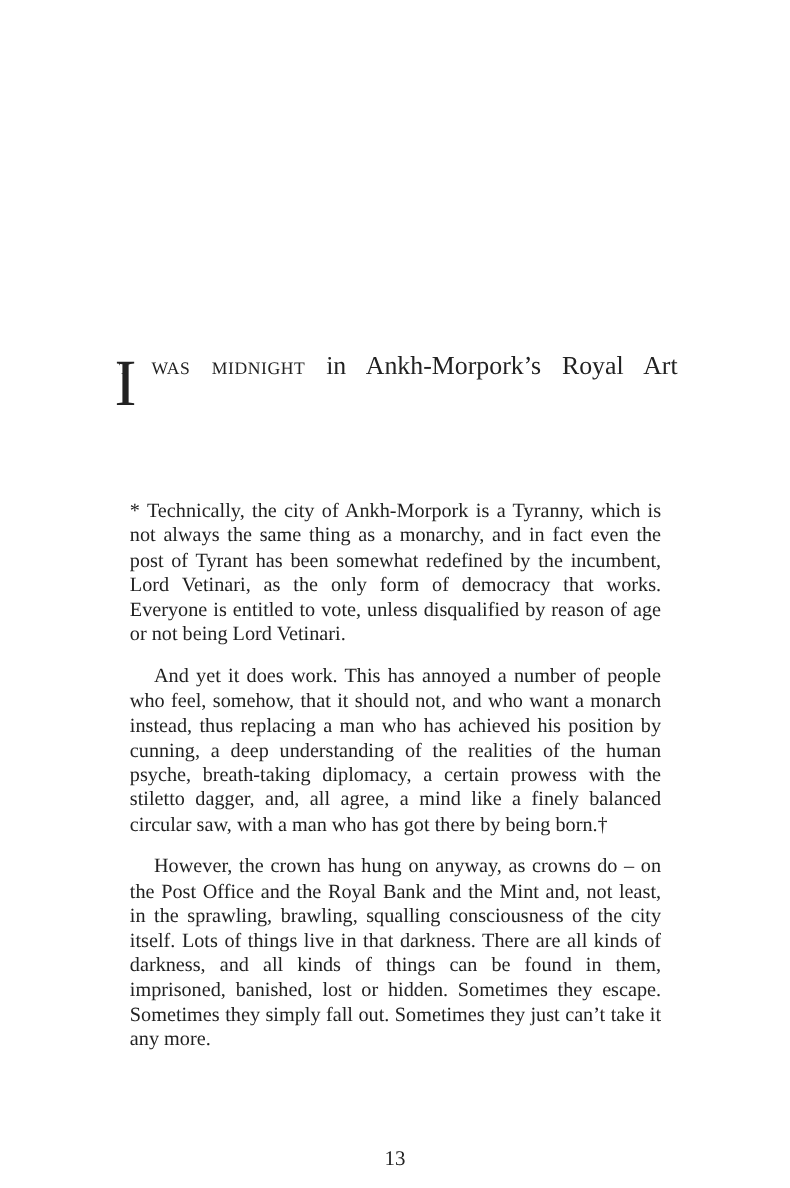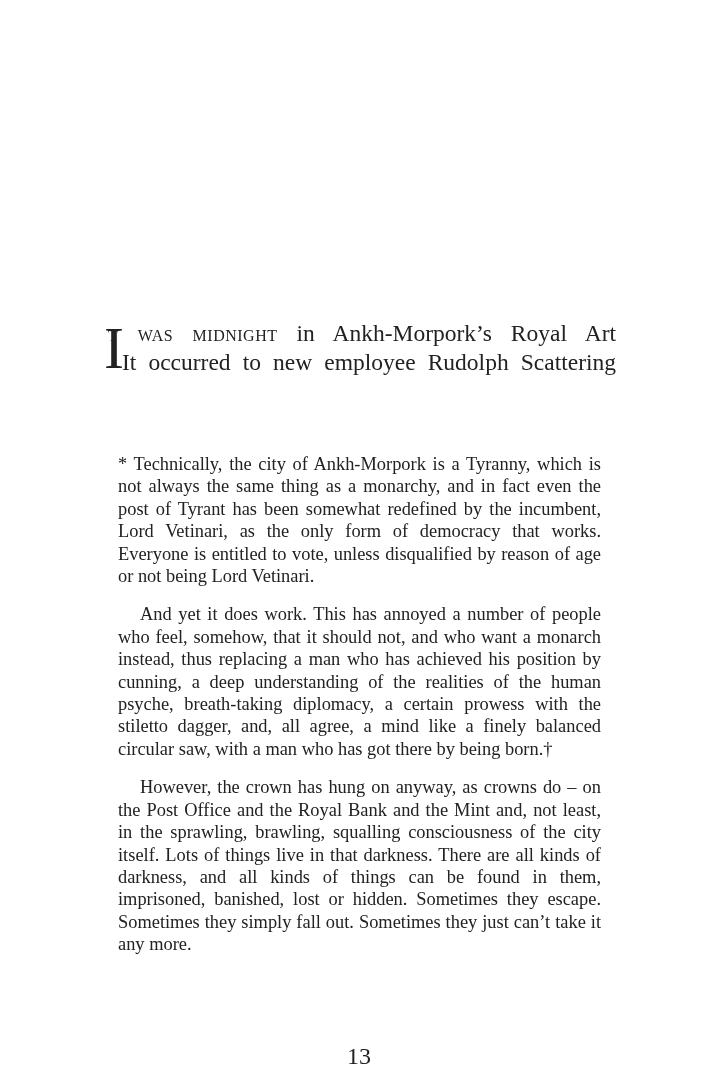--- a/index.html
+++ b/index.html
@@ -17,31 +17,30 @@
   .smallcaps { font-variant: small-caps; letter-spacing: 0.5px; font-size: 23.5px; }
   .lower { text-transform: lowercase; }
 
   .footnotes { position: absolute; left: 102px; top: 437px; width: 515px;
                font-size: 18.4px; line-height: 22.4px; }
   .fn-para { margin: 16px; text-align: justify; hyphens: manual; }
   .fn-para.indent { text-indent: 22px; }
   .fn-gap { height: 22.6px; }
 
   .folio { position: absolute; left: 0; width: 718px; top: 1043px;
-           text-align: center; font-size: 24px; }
+           text-align: center; font-size: 19px; }
 </style>
 </head>
 <body>
 
 <div class="page">
 
   <div class="opening">
     <span class="dropcap">I</span>
     <span class="line line1"><span class="smallcaps"><span class="lower">T WAS MIDNIGHT</span></span> <span>in Ankh-Morpork’s Royal Art</span></span>
-    <span class="line line3">It occurred to new employee Rudolph Scattering</span>
   </div>
 
   <div class="footnotes">
     <p class="fn-para">* Technically, the city of Ankh-Morpork is a Tyranny, which is not always the same thing as a monarchy, and in fact even the post of Tyrant has been somewhat redefined by the incumbent, Lord Vetinari, as the only form of democracy that works. Everyone is entitled to vote, unless disqualified by reason of age or not being Lord Vetinari.</p>
     <p class="fn-para indent">And yet it does work. This has annoyed a number of people who feel, somehow, that it should not, and who want a monarch instead, thus replacing a man who has achieved his position by cunning, a deep understanding of the realities of the human psyche, breath-taking diplomacy, a certain prowess with the stiletto dagger, and, all agree, a mind like a finely balanced circular saw, with a man who has got there by being born.†</p>
     <p class="fn-para indent">However, the crown has hung on anyway, as crowns do – on the Post Office and the Royal Bank and the Mint and, not least, in the sprawling, brawling, squalling consciousness of the city itself. Lots of things live in that darkness. There are all kinds of darkness, and all kinds of things can be found in them, imprisoned, banished, lost or hidden. Sometimes they escape. Sometimes they simply fall out. Sometimes they just can’t take it any more.</p>
     <div class="fn-gap"></div>
   </div>
 
   <div class="folio">13</div>

